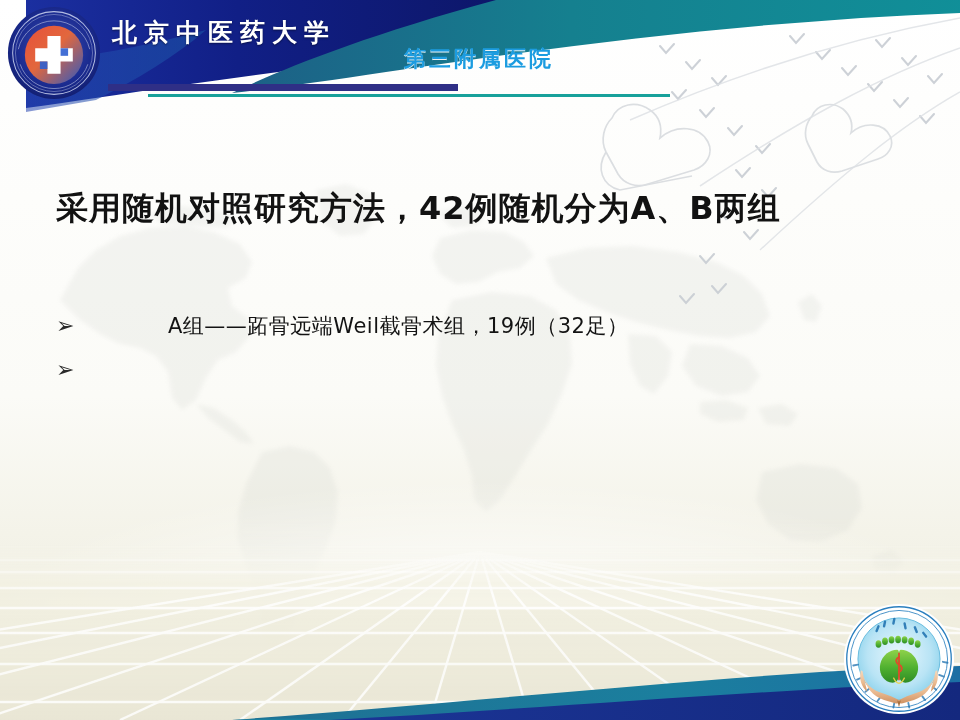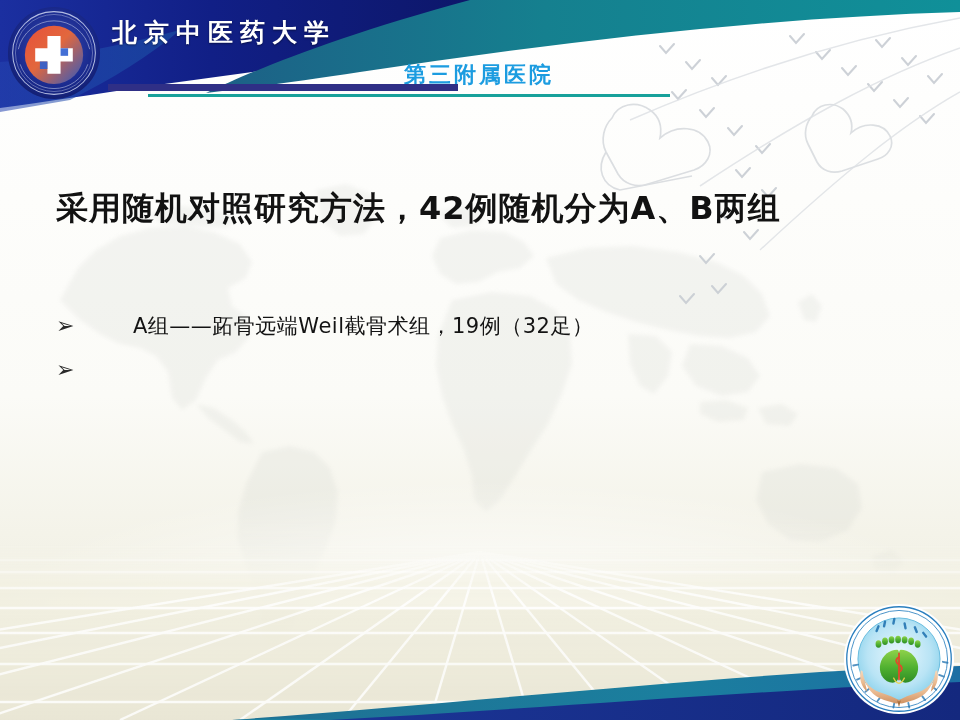--- a/index.html
+++ b/index.html
@@ -22,40 +22,40 @@
   #deco-curves{opacity:1;}
 
   
   #horizon{
     position:absolute;left:0;top:430px;width:960px;height:180px;
     background:radial-gradient(ellipse 70% 100% at 50% 100%, rgba(255,255,255,.95) 0%, rgba(255,255,255,0) 72%);
     pointer-events:none;
   }
 
   
-  #header{position:absolute;left:0;top:0;width:839px;height:110px;}
+  #header{position:absolute;left:0;top:0;width:839px;height:110px;padding-left:26px;}
   #header svg{display:block;}
 
   .hdr-text{position:absolute;pointer-events:none;white-space:nowrap;}
 
   #uni-cn{
     left:112px;top:16px;
     font-family:"DejaVu Serif","Liberation Serif",serif;
     font-size:25px;font-weight:bold;color:#ffffff;
     letter-spacing:7px;
     text-shadow:0 1px 2px rgba(0,0,0,.45);
   }
   #uni-en{
     left:110px;top:50px;
     font-family:"Liberation Sans",sans-serif;
     font-size:14px;font-weight:bold;color:#cdd9f2;
     letter-spacing:.4px;
   }
   #hospital-cn{
-    left:404px;top:60px;
+    left:404px;top:44px;
     font-family:Liberation Serif, serif;
     font-size:22px;font-weight:bold;color:#1c9ce0;
     letter-spacing:3px;
     text-shadow:0 1px 0 rgba(255,255,255,.9);
   }
 
   
   #seal{
     position:absolute;left:7px;top:6px;width:94px;height:94px;border-radius:50%;
   }
@@ -75,21 +75,21 @@
   .bullet{
     position:relative;display:flex;align-items:flex-start;
     height:44px;
   }
   .bullet-marker{
     width:22px;flex:0 0 22px;color:#2a2a2a;
     font-family:"DejaVu Sans",sans-serif;font-size:22px;line-height:32px;
     text-align:left;
   }
   .bullet-text{
-    margin-left:55px;
+    margin-left:90px;
     font-family:"DejaVu Sans","Liberation Sans",sans-serif;
     font-size:21px;font-weight:normal;color:#131313;
     line-height:32px;letter-spacing:.5px;white-space:nowrap;
   }
 
   
   #footer{position:absolute;left:0;bottom:0;width:960px;height:80px;}
   #footer svg{display:block;}
 
   

